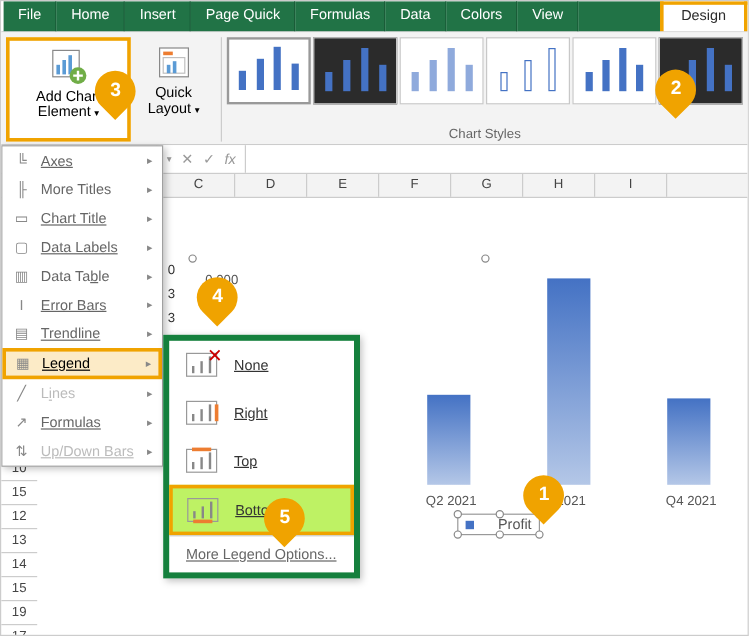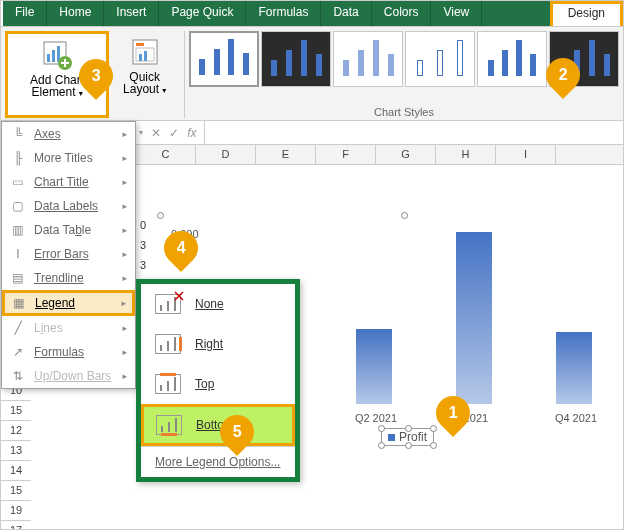--- a/index.html
+++ b/index.html
@@ -35,21 +35,21 @@
 .ditem .icon{width:16px;height:14px;display:flex;align-items:center;justify-content:center;color:#888}
 .submenu{position:absolute;left:135px;top:278px;width:164px;background:#fff;border:5px solid #15803d;box-shadow:2px 2px 6px rgba(0,0,0,.25);z-index:60}
 .sitem{display:flex;align-items:center;gap:14px;padding:10px 14px;cursor:pointer;color:#333}
 .sitem.hl{background:#bef264;border:3px solid #f0a300;padding:8px 12px}
 .sitem .sicon{width:26px;height:20px;border:1px solid #999;display:flex;align-items:flex-end;justify-content:space-around;padding:2px;position:relative}
 .sitem .sicon .mb{width:2px;background:#888}
 .sitem.more{text-decoration:underline;color:#666;padding:8px 14px;border-top:1px solid #ccc}
 .chart-area{position:absolute;left:160px;top:215px;width:440px;height:230px;background:#fff}
 .chart-bar{position:absolute;bottom:42px;width:36px;background:linear-gradient(#4472c4,#b4c7e7)}
 .chart-lbl{position:absolute;bottom:22px;font-size:11px;color:#555;width:80px;text-align:center}
-.legend-box{position:absolute;bottom:0;left:220px;font-size:11px;color:#555;border:1px solid #999;padding:1px 6px;display:flex;align-items:center;gap:4px}
+.legend-box{position:absolute;bottom:0;left:220px;font-size:11px;color:#555;border:1px solid #999;padding:1px 6px;display:flex;align-items:center;gap:20px}
 .legend-box .sq{width:7px;height:7px;background:#4472c4}
 .sel-handle{width:7px;height:7px;background:#fff;border:1px solid #888;border-radius:50%;position:absolute}
 .callout{position:absolute;width:34px;height:34px;background:#f0a300;border-radius:50% 50% 50% 0;transform:rotate(-45deg);display:flex;align-items:center;justify-content:center;z-index:100}
 .callout span{transform:rotate(45deg);color:#fff;font-size:16px;font-weight:bold}
 svg{overflow:visible}
 </style>
 </head>
 <body>
 
 <div class="ribbon-tabs">

